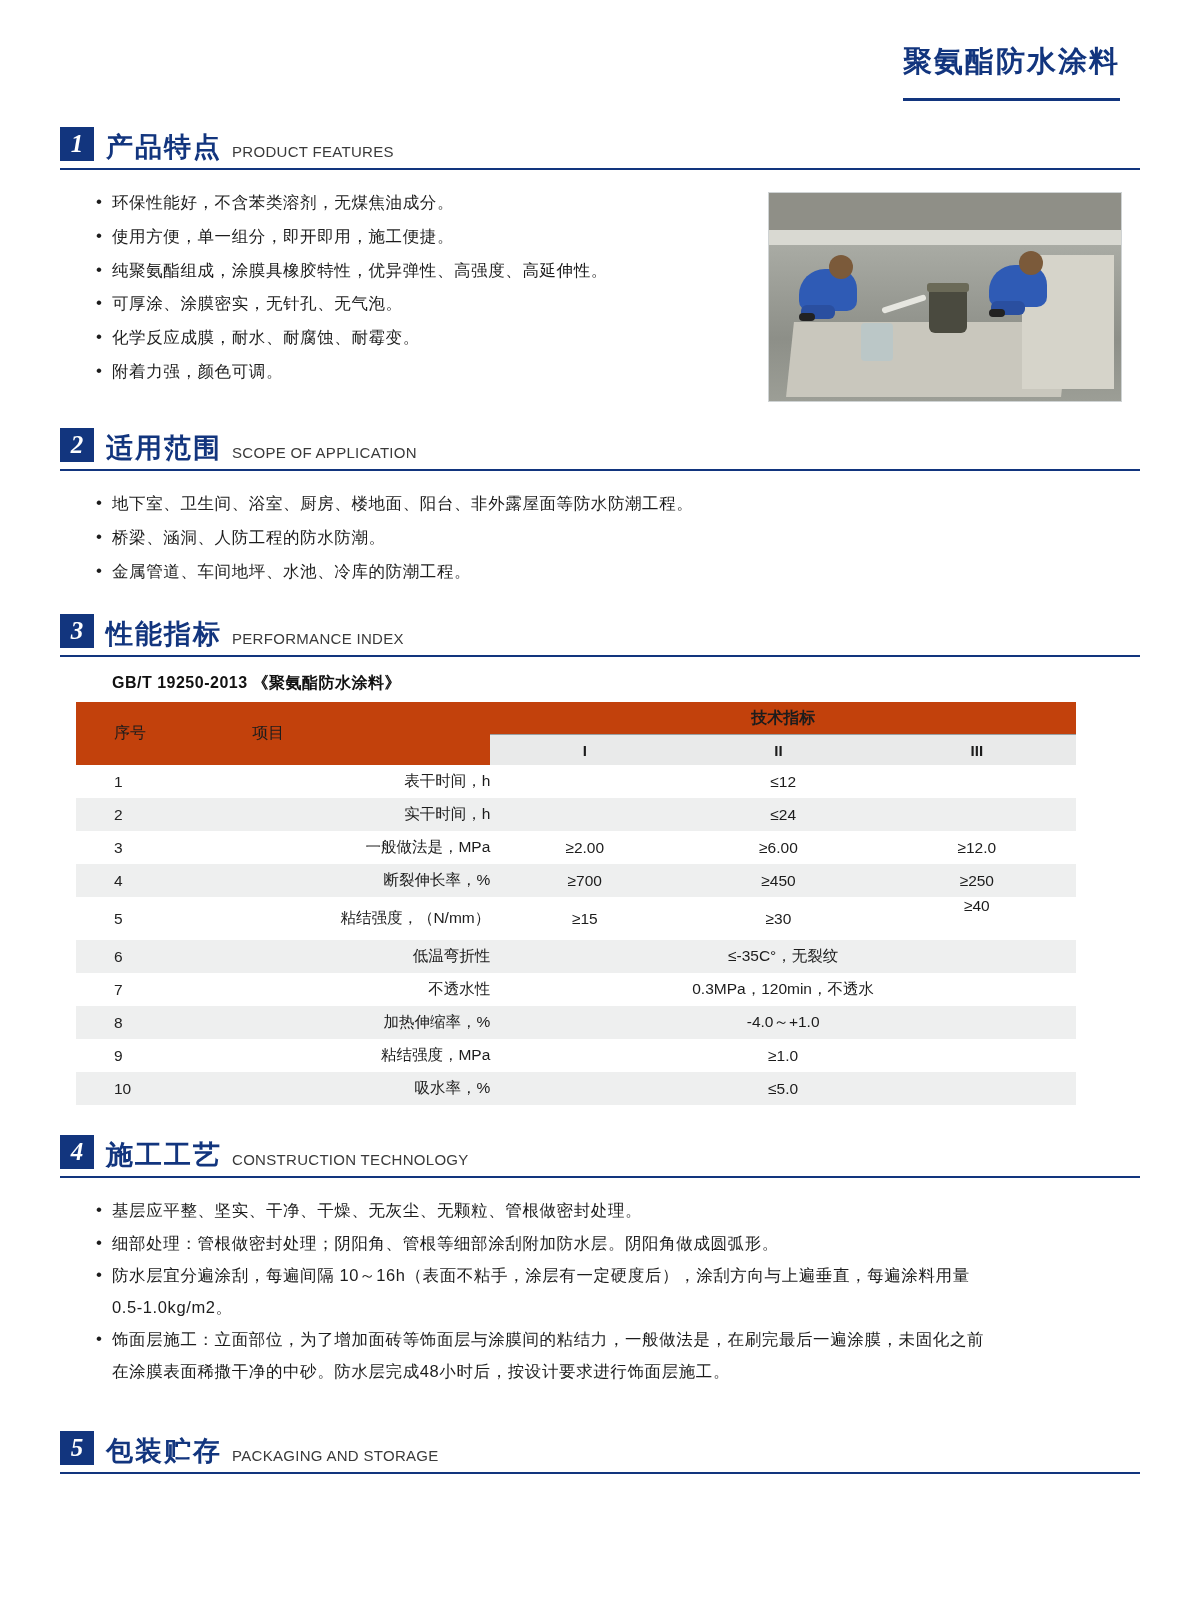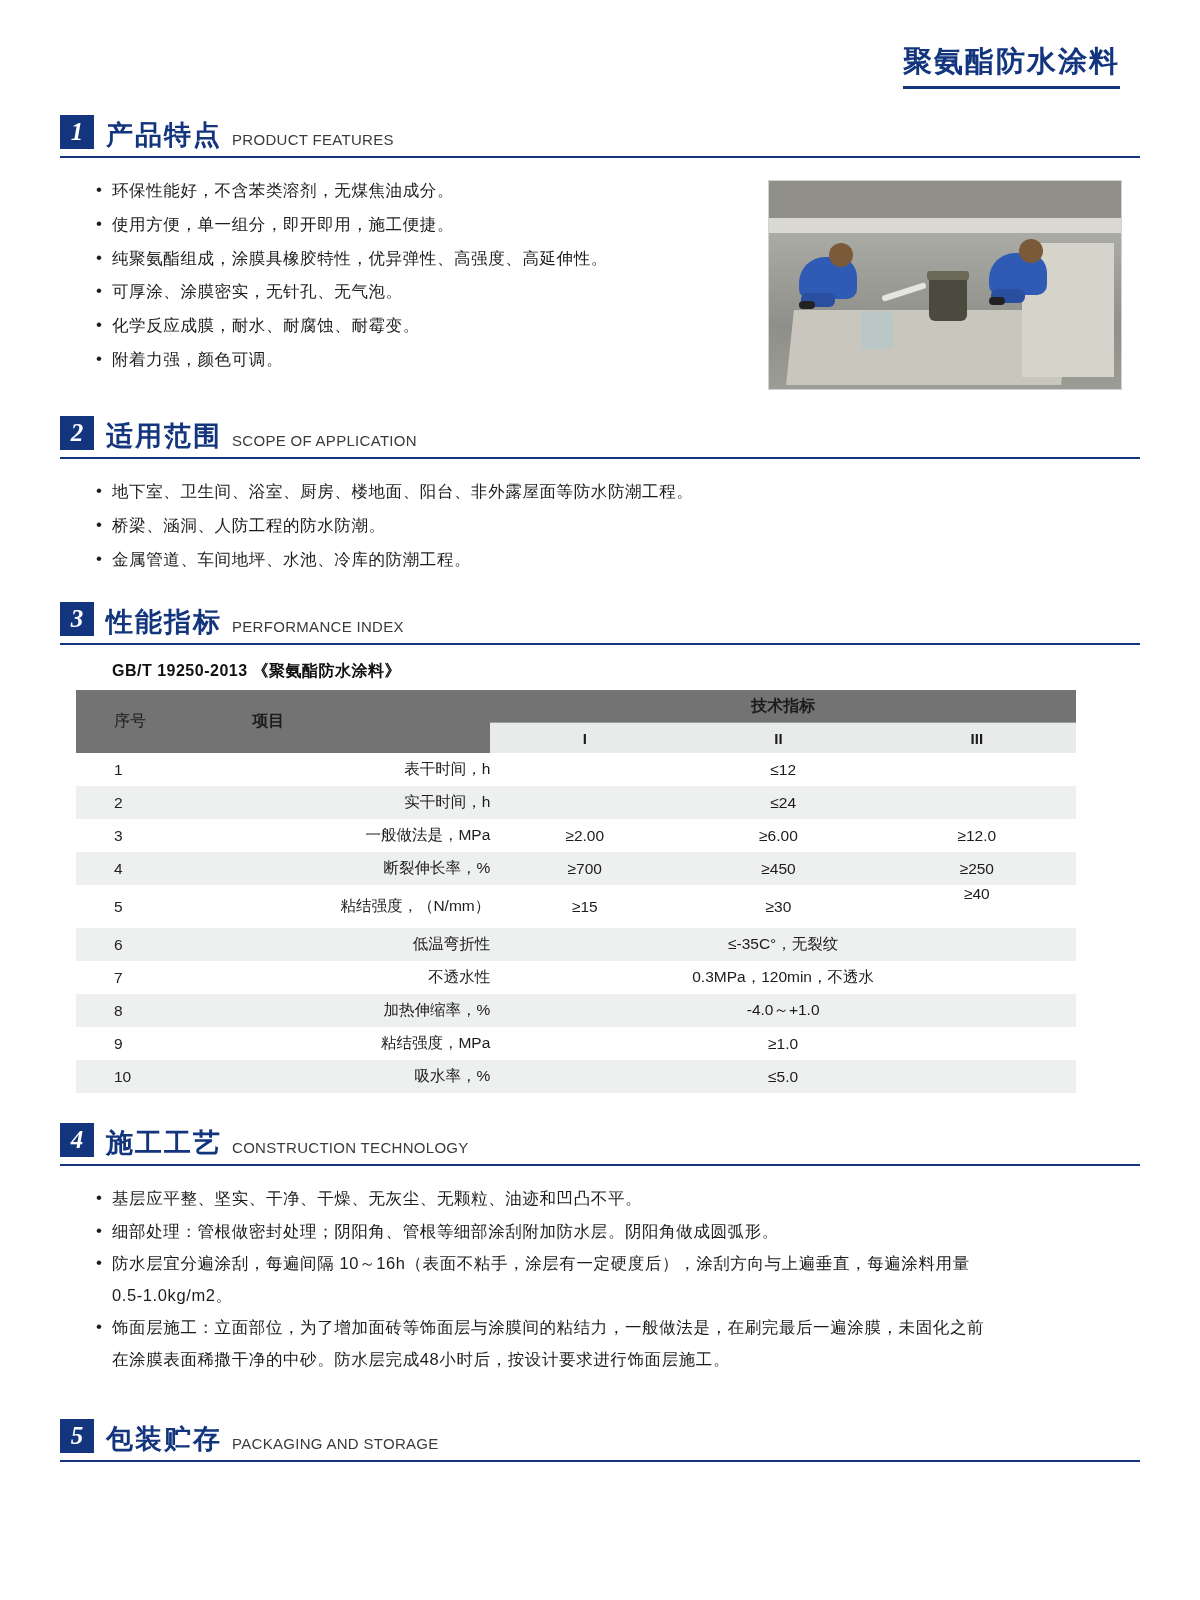--- a/index.html
+++ b/index.html
@@ -29,21 +29,21 @@
     padding-top: 42px;
     padding-right: 20px;
   }
   .doc-title {
     display: inline-block;
     font-size: 29px;
     font-weight: bold;
     color: #12357e;
     letter-spacing: 2px;
     border-bottom: 3px solid #12357e;
-    padding-bottom: 4px;
+    padding-bottom: 16px;
   }
 
   
   .section {
     margin-top: 26px;
   }
   .sec-head {
     display: flex;
     align-items: flex-end;
     position: relative;
@@ -205,21 +205,21 @@
     border-collapse: collapse;
     width: 1000px;
     font-size: 15.5px;
     color: #1c1c1c;
   }
   table.perf td, table.perf th {
     padding: 0;
     vertical-align: middle;
   }
   .hdr-row td {
-    background: #737373;
+    background: #c2410c;
     height: 32px;
     font-weight: bold;
     font-size: 16px;
     text-align: center;
   }
   .hdr-row td.left { text-align: left; padding-left: 38px; font-weight: normal; }
   .hdr-row td.item { text-align: left; padding-left: 16px; font-weight: normal;}
   .sub-row td {
     background: #e9eaea;
     height: 30px;
@@ -340,21 +340,21 @@
       <div class="sec-en">PERFORMANCE INDEX</div>
     </div>
     <div class="sec-rule"></div>
 
     <div class="std-line">GB/T 19250-2013 《聚氨酯防水涂料》</div>
 
     <table class="perf">
       <tbody>
         <tr class="hdr-row">
           <td class="left" style="width:130px;" rowspan="2">序号</td>
-          <td class="item" style="width:250px;font-weight:bold;" rowspan="2">项目</td>
+          <td class="item" style="width:250px;" rowspan="2">项目</td>
           <td colspan="3">技术指标</td>
         </tr>
         <tr class="sub-row">
           <td class="rule-cell" style="width:200px;">I</td>
           <td class="rule-cell" style="width:210px;">II</td>
           <td class="rule-cell" style="width:210px;">III</td>
         </tr>
 
         <tr class="data">
           <td class="no">1</td>
@@ -417,21 +417,21 @@
   </div>
 
   <div class="section" style="margin-top:30px;">
     <div class="sec-head">
       <div class="sec-num">4</div>
       <div class="sec-cn">施工工艺</div>
       <div class="sec-en">CONSTRUCTION TECHNOLOGY</div>
     </div>
     <div class="sec-rule"></div>
     <ul class="bullets tight">
-      <li>基层应平整、坚实、干净、干燥、无灰尘、无颗粒、油迹和凹凸不平。</li>
+      <li>基层应平整、坚实、干净、干燥、无灰尘、无颗粒、管根做密封处理。</li>
       <li>细部处理：管根做密封处理；阴阳角、管根等细部涂刮附加防水层。阴阳角做成圆弧形。</li>
       <li>
         <span>防水层宜分遍涂刮，每遍间隔 10～16h（表面不粘手，涂层有一定硬度后），涂刮方向与上遍垂直，每遍涂料用量</span>
         <span class="cont">0.5-1.0kg/m2。</span>
       </li>
       <li>
         <span>饰面层施工：立面部位，为了增加面砖等饰面层与涂膜间的粘结力，一般做法是，在刷完最后一遍涂膜，未固化之前</span>
         <span class="cont">在涂膜表面稀撒干净的中砂。防水层完成48小时后，按设计要求进行饰面层施工。</span>
       </li>
     </ul>

